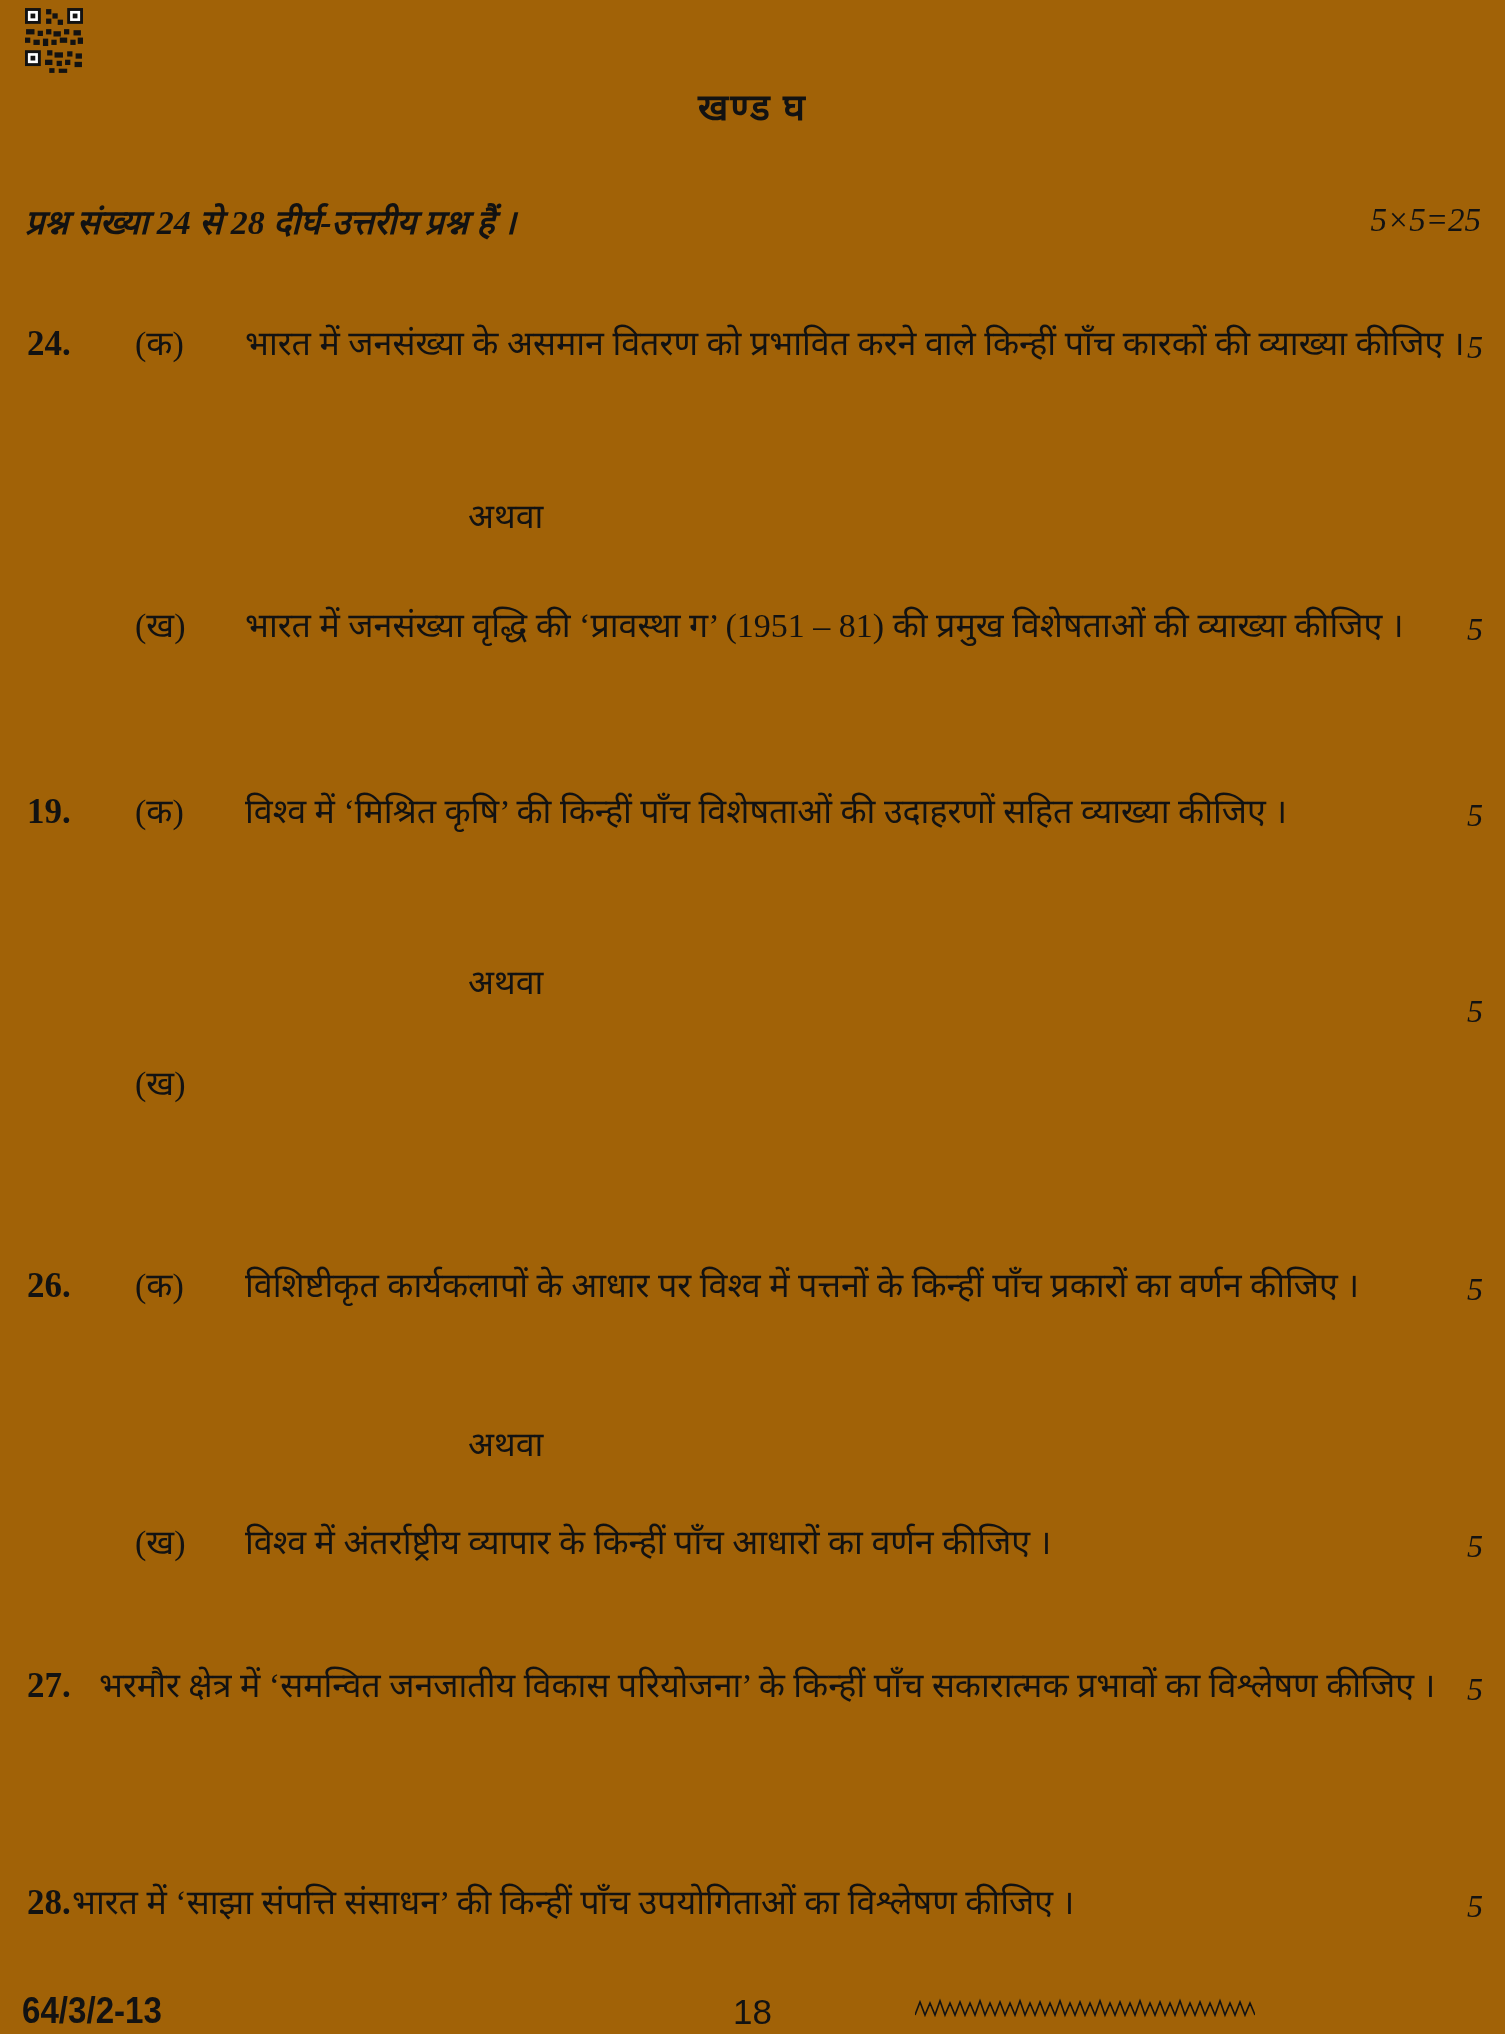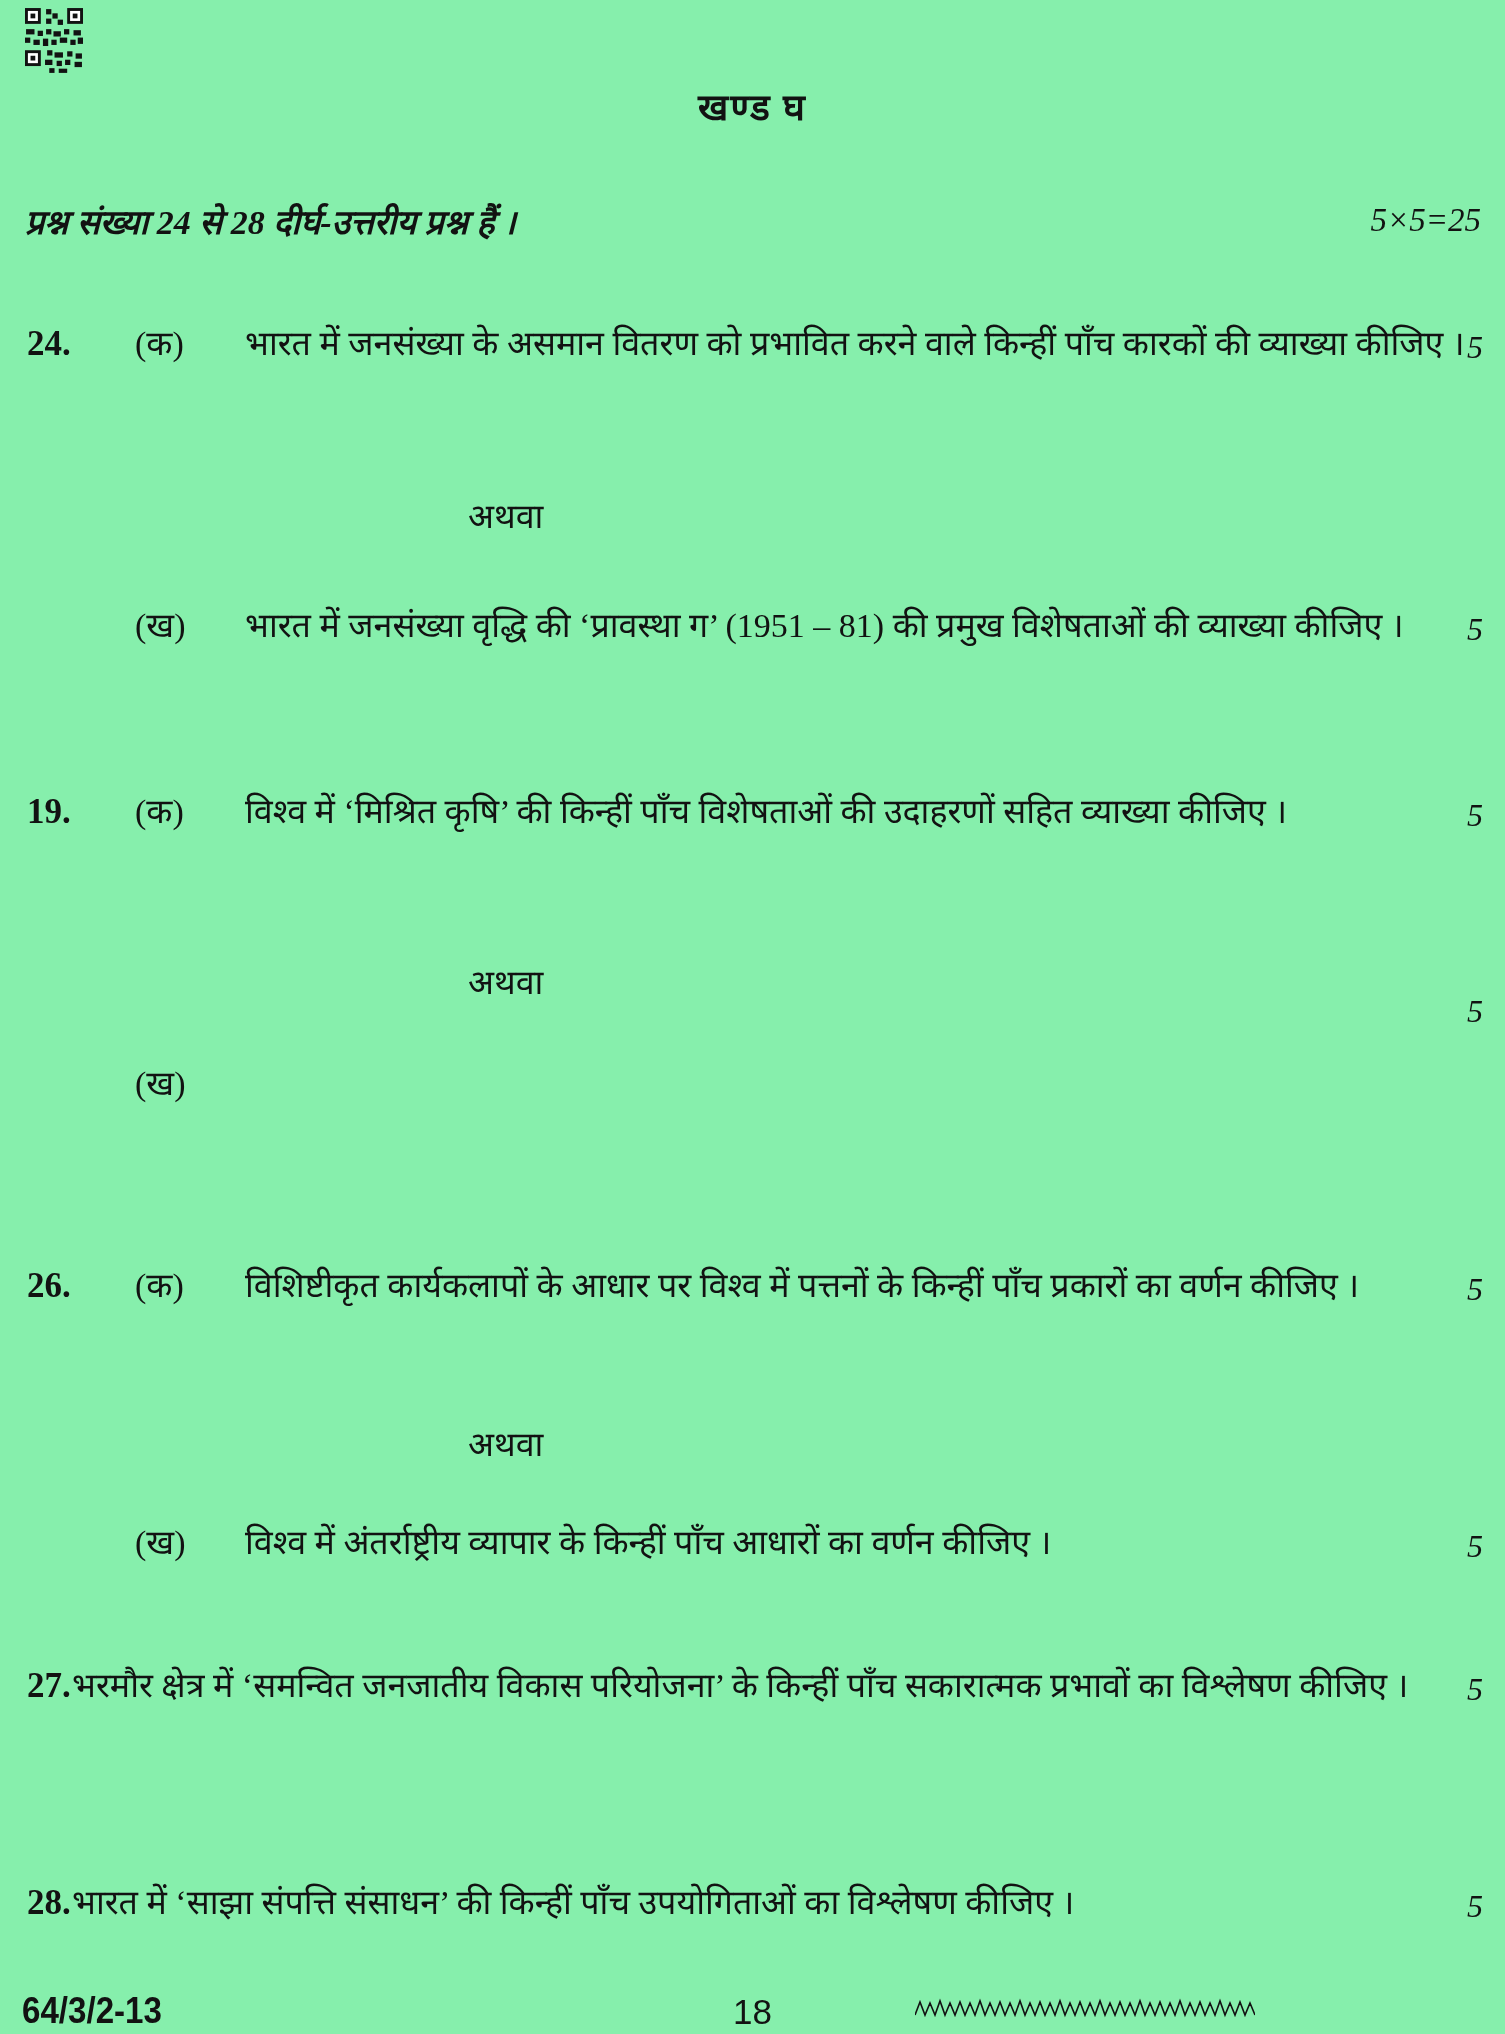--- a/index.html
+++ b/index.html
@@ -1,21 +1,21 @@
 <!DOCTYPE html>
 <html><head>
 <meta charset="utf-8">
 <style>
   html,body{margin:0;padding:0;background:#e8e8e8;}
   .page{
     position:relative;
     width:1505px;
     height:2034px;
     margin:0 auto;
-    background:#86efac;
+    background:#a16207;
     color:#121212;
     font-family:"Liberation Serif","DejaVu Serif",serif;
     overflow:hidden;
   }
   .section-header{
     position:absolute;
     top:80px; left:0; right:0;
     text-align:center;
     font-size:37px;
     font-weight:bold;
@@ -159,21 +159,21 @@
   </div>
 
   <div class="or-label" style="top:1420px;">अथवा</div>
 
   <div class="q-row" style="top:1505px;">
     <span class="q-letter">(ख)</span>
     <div class="q-text">विश्व में अंतर्राष्ट्रीय व्यापार के किन्हीं पाँच आधारों का वर्णन कीजिए ।</div>
     <span class="q-marks">5</span>
   </div>
 
-  <div class="q-row" style="top:1648px;">
+  <div class="q-row" style="top:1648px;padding-left:27px;">
     <span class="q-num">27.</span>
     <div class="q-text q-text-wide">भरमौर क्षेत्र में ‘समन्वित जनजातीय विकास परियोजना’ के किन्हीं पाँच सकारात्मक प्रभावों का विश्लेषण कीजिए ।</div>
     <span class="q-marks">5</span>
   </div>
 
   <div class="q-row" style="top:1865px;">
     <span class="q-num">28.</span>
     <div class="q-text q-text-wide">भारत में ‘साझा संपत्ति संसाधन’ की किन्हीं पाँच उपयोगिताओं का विश्लेषण कीजिए ।</div>
     <span class="q-marks">5</span>
   </div>

